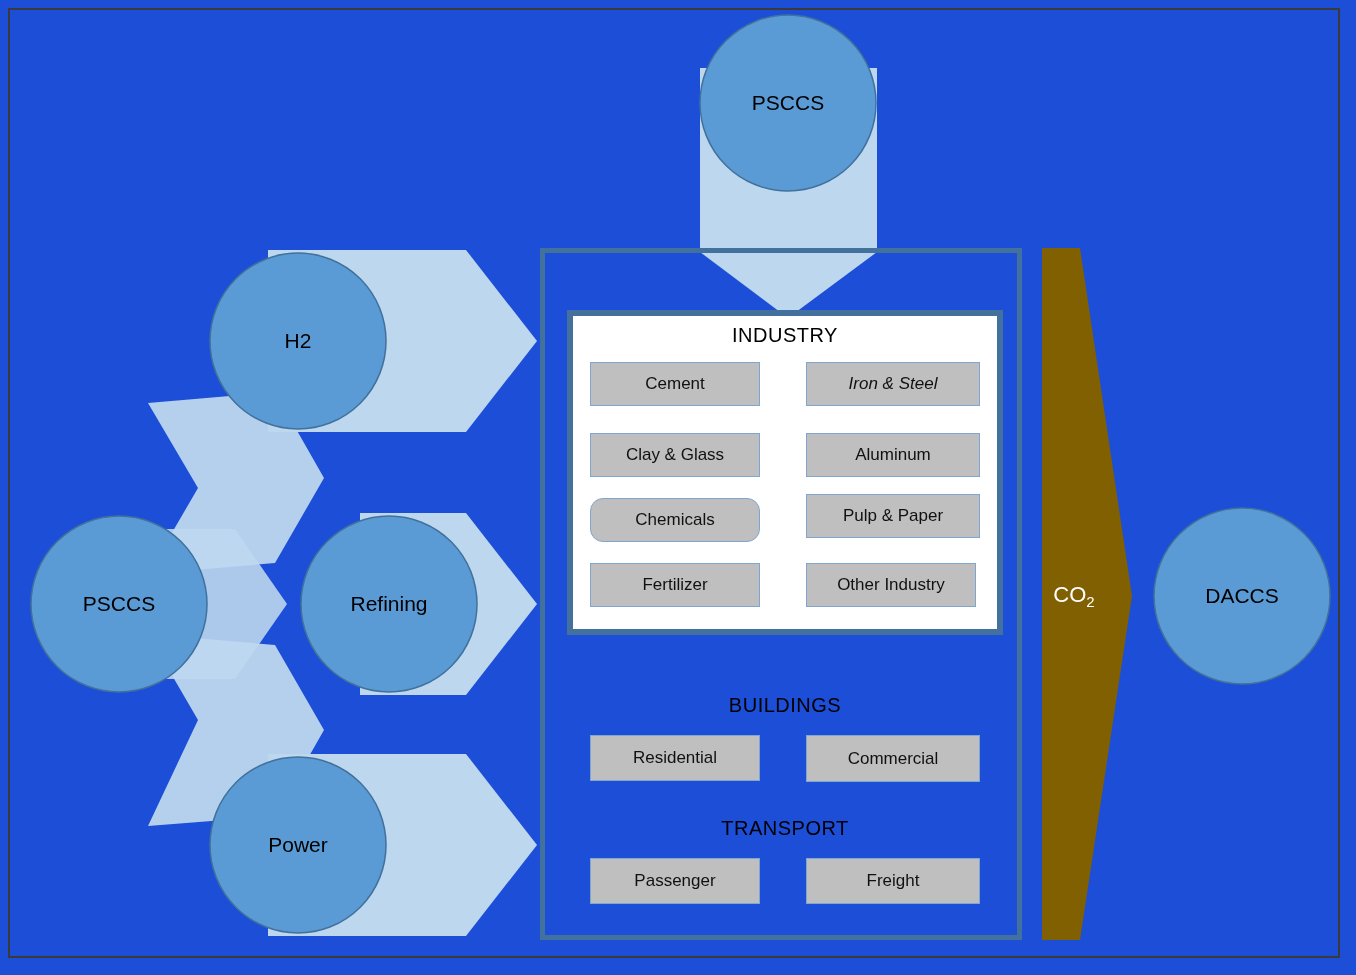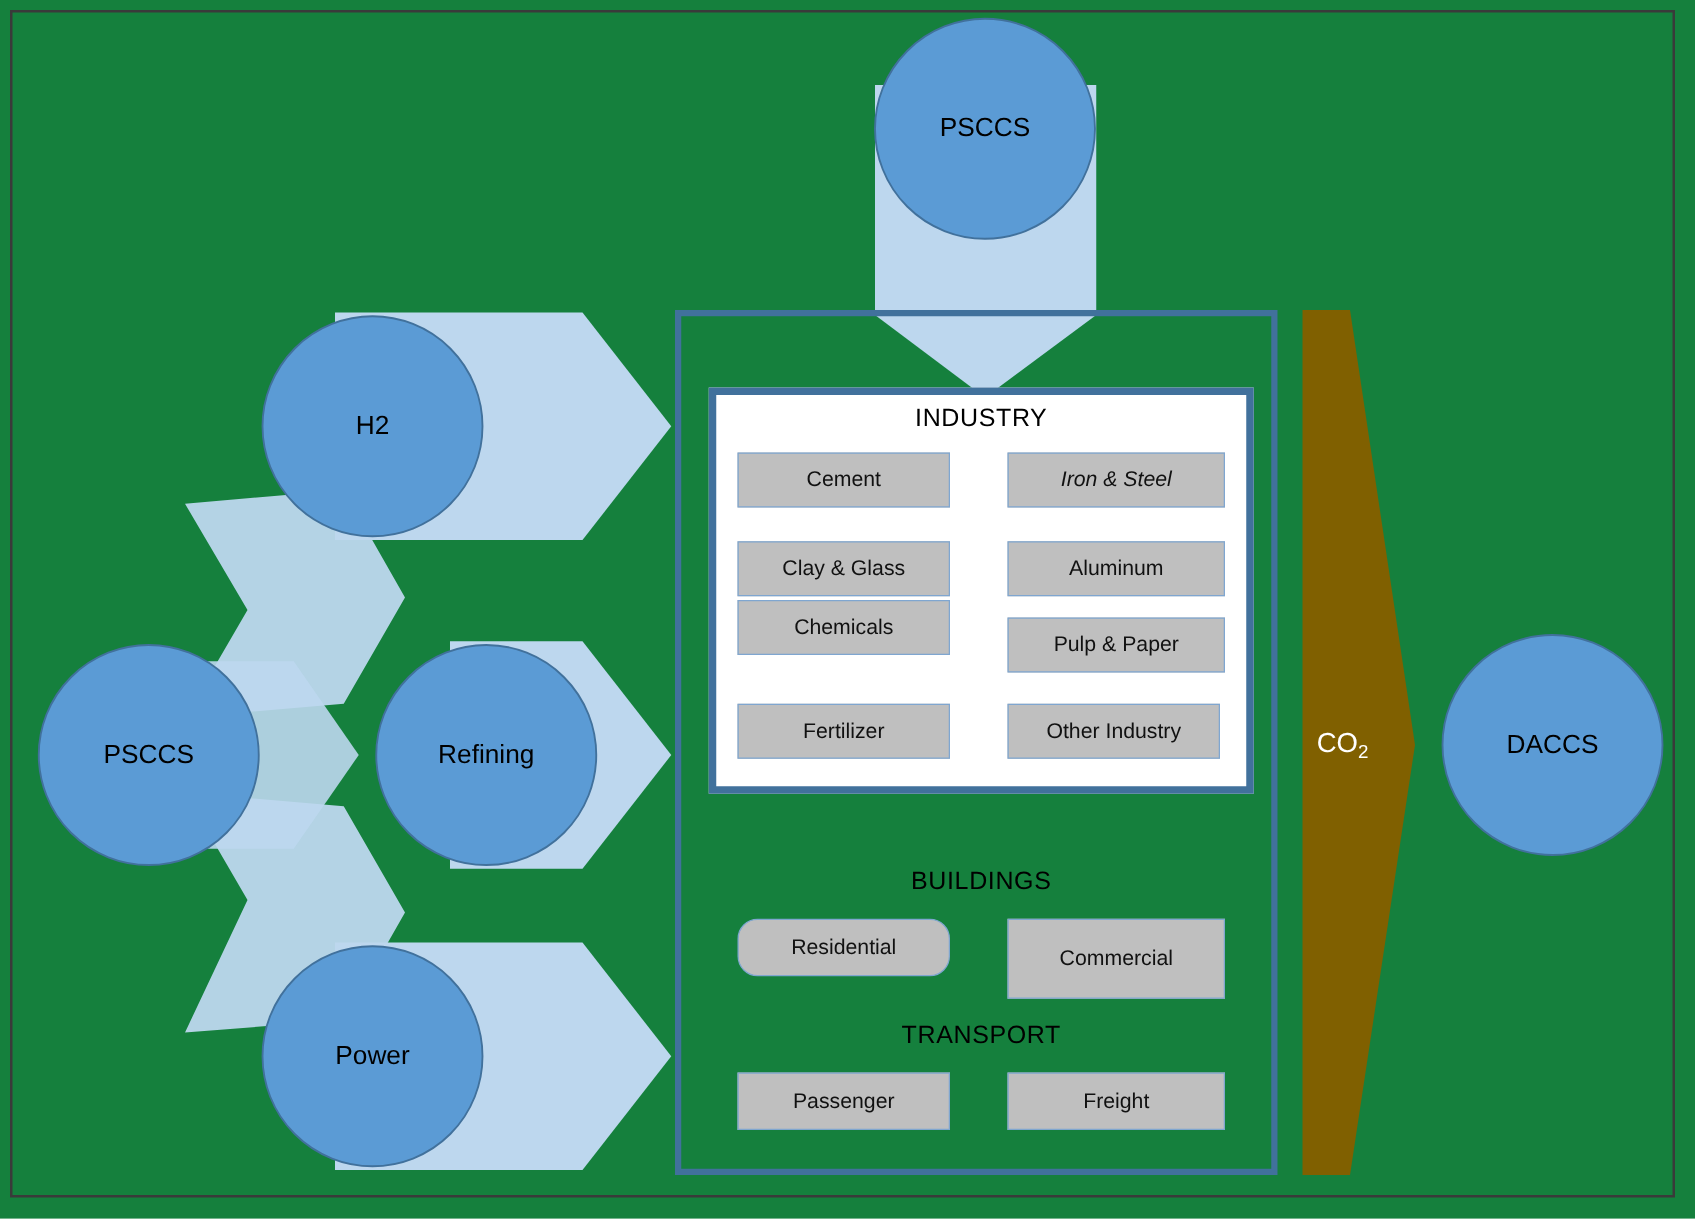--- a/index.html
+++ b/index.html
@@ -7,21 +7,21 @@
     padding: 0;
     background: #ffffff;
   }
   body {
     font-family: "Liberation Sans", sans-serif;
   }
   #canvas {
     position: relative;
     width: 1356px;
     height: 975px;
-    background: #15803d;
+    background: #1d4ed8;
     overflow: hidden;
   }
   
   #outer-frame {
     position: absolute;
     left: 8px;
     top: 8px;
     width: 1332px;
     height: 950px;
     border: 2px solid #3a3a3a;
@@ -146,29 +146,29 @@
   <div id="industry-box"></div>
 
   <div class="section-title" style="left:785px; top:324px;">INDUSTRY</div>
 
   <div class="chip" style="left:590px; top:362px; width:170px; height:44px;">Cement</div>
   <div class="chip" style="left:806px; top:362px; width:174px; height:44px;font-style:italic;">Iron &amp;  Steel</div>
 
   <div class="chip" style="left:590px; top:433px; width:170px; height:44px;">Clay &amp; Glass</div>
   <div class="chip" style="left:806px; top:433px; width:174px; height:44px;">Aluminum</div>
 
-  <div class="chip" style="left:590px; top:480px; width:170px; height:44px;">Chemicals</div>
+  <div class="chip" style="left:590px; top:498px; width:170px; height:44px;border-radius:13px;">Chemicals</div>
   <div class="chip" style="left:806px; top:494px; width:174px; height:44px;">Pulp &amp; Paper</div>
 
   <div class="chip" style="left:590px; top:563px; width:170px; height:44px;">Fertilizer</div>
   <div class="chip" style="left:806px; top:563px; width:170px; height:44px;text-align:right;">Other Industry</div>
 
   <div class="section-title" style="left:785px; top:694px;">BUILDINGS</div>
-  <div class="chip" style="left:590px; top:735px; width:170px; height:46px;border-radius:16px;">Residential</div>
-  <div class="chip" style="left:806px; top:735px; width:174px; height:64px;">Commercial</div>
+  <div class="chip" style="left:590px; top:735px; width:170px; height:46px;">Residential</div>
+  <div class="chip" style="left:806px; top:735px; width:174px; height:47px;">Commercial</div>
 
   <div class="section-title" style="left:785px; top:817px;">TRANSPORT</div>
   <div class="chip" style="left:590px; top:858px; width:170px; height:46px;">Passenger</div>
   <div class="chip" style="left:806px; top:858px; width:174px; height:46px;">Freight</div>
 
   <div id="outer-frame"></div>
 
 </div>
 
 </body></html>

